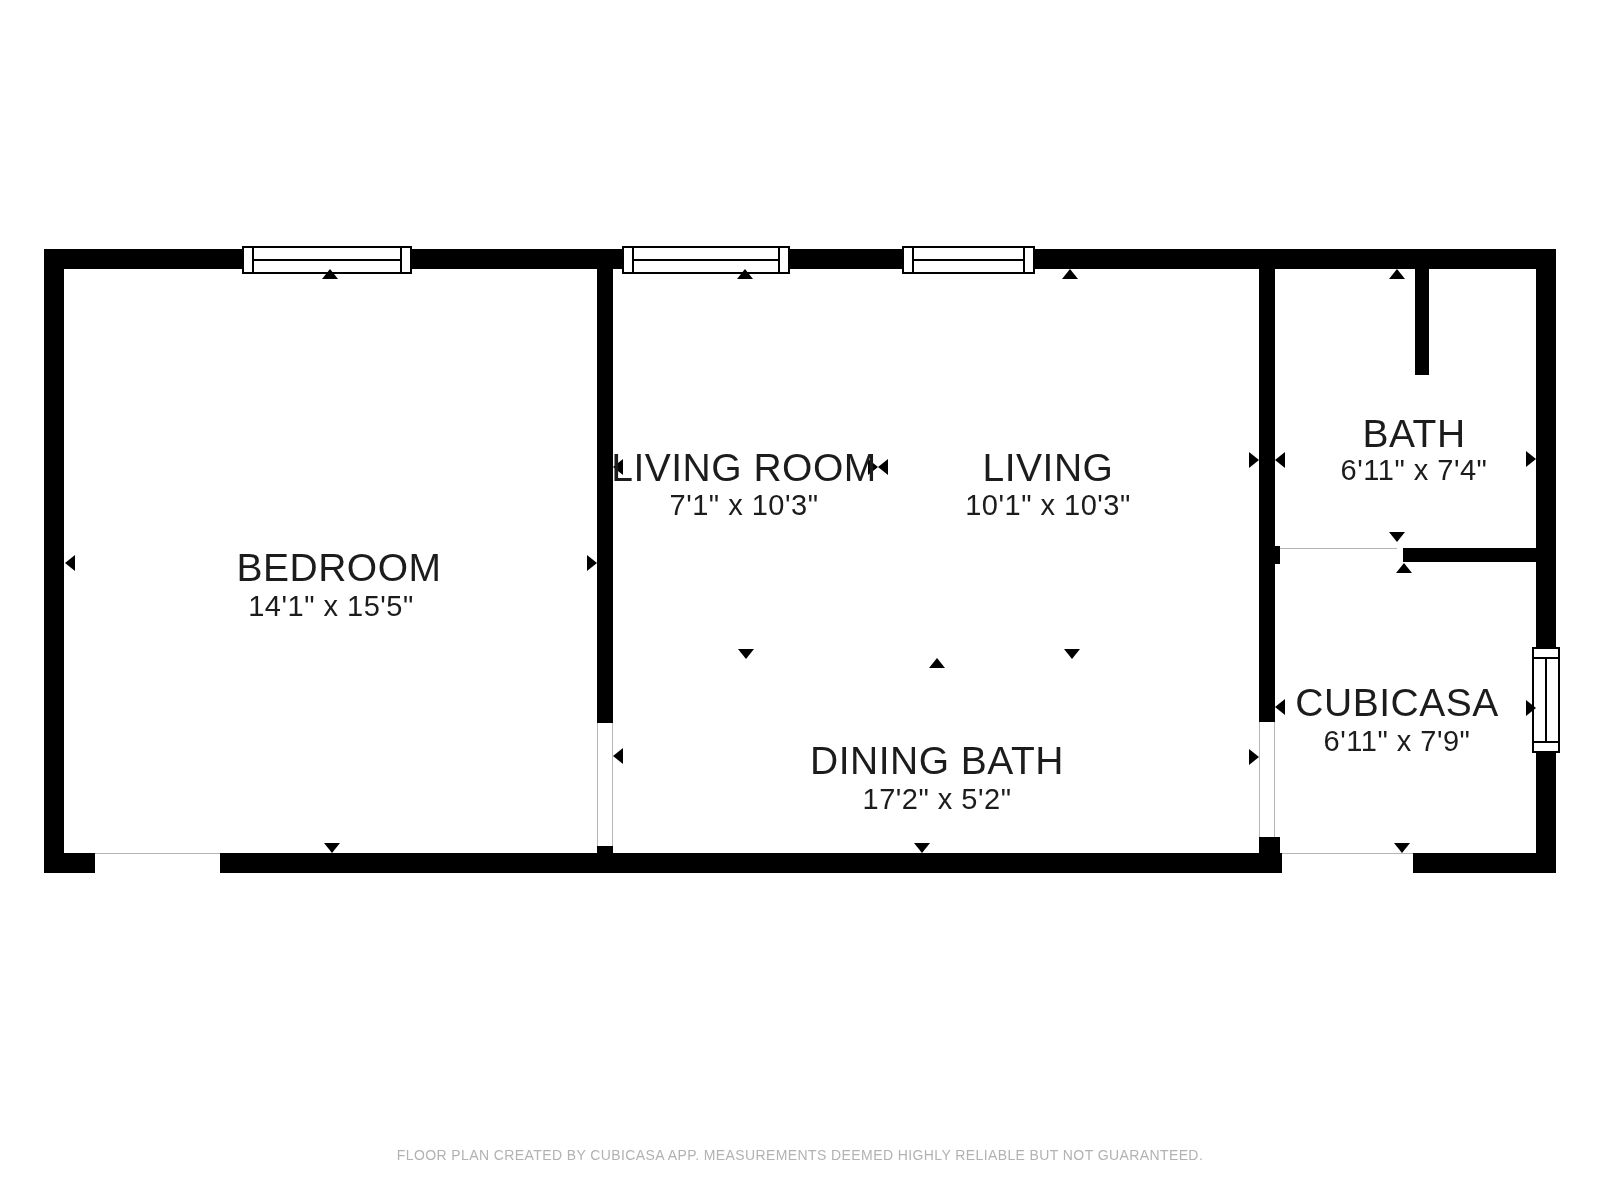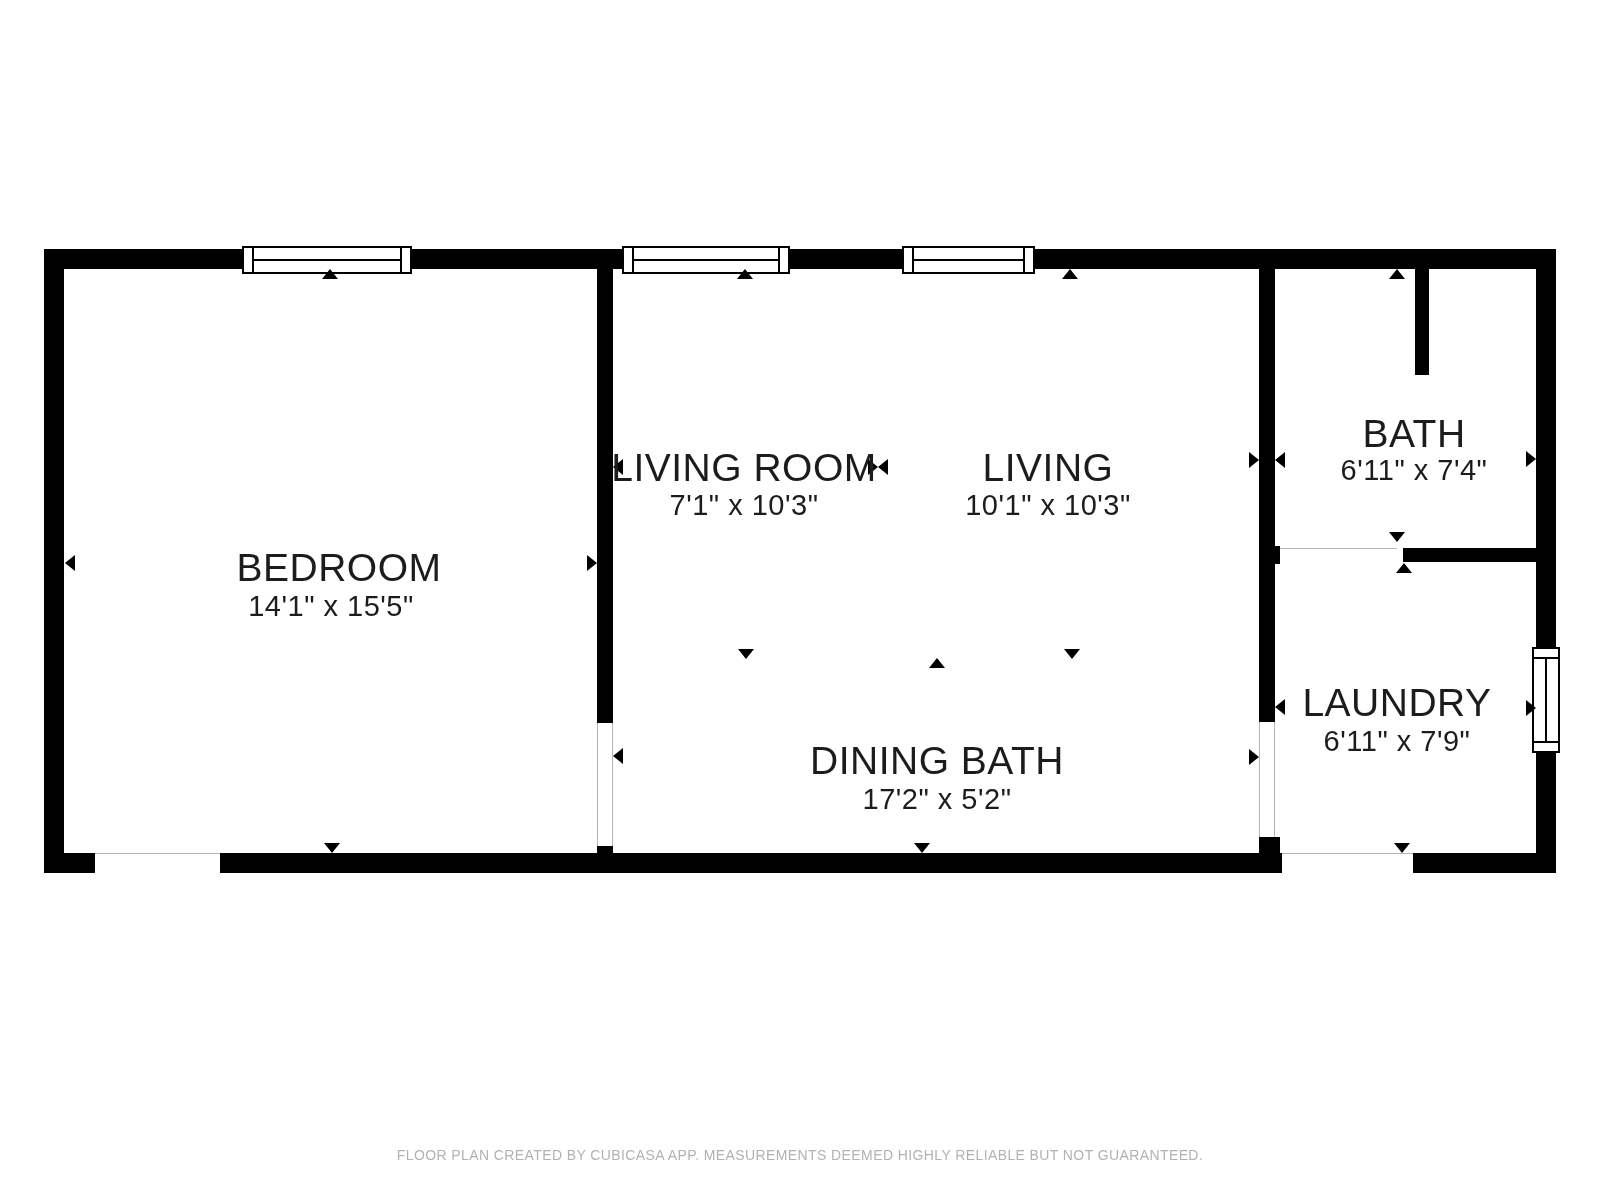--- a/index.html
+++ b/index.html
@@ -136,18 +136,18 @@
 
   <div class="room-label" style="left:1048px;top:468px;">LIVING</div>
   <div class="room-dims" style="left:1048px;top:505px;">10'1" x 10'3"</div>
 
   <div class="room-label" style="left:937px;top:761px;">DINING BATH</div>
   <div class="room-dims" style="left:937px;top:799px;">17'2" x 5'2"</div>
 
   <div class="room-label" style="left:1414px;top:434px;">BATH</div>
   <div class="room-dims" style="left:1414px;top:470px;">6'11" x 7'4"</div>
 
-  <div class="room-label" style="left:1397px;top:703px;">LAUNDRY</div>
+  <div class="room-label" style="left:1397px;top:703px;">CUBICASA</div>
   <div class="room-dims" style="left:1397px;top:741px;">6'11" x 7'9"</div>
 
 </div>
 
 <div class="footer">FLOOR PLAN CREATED BY CUBICASA APP. MEASUREMENTS DEEMED HIGHLY RELIABLE BUT NOT GUARANTEED.</div>
 
 </body></html>

